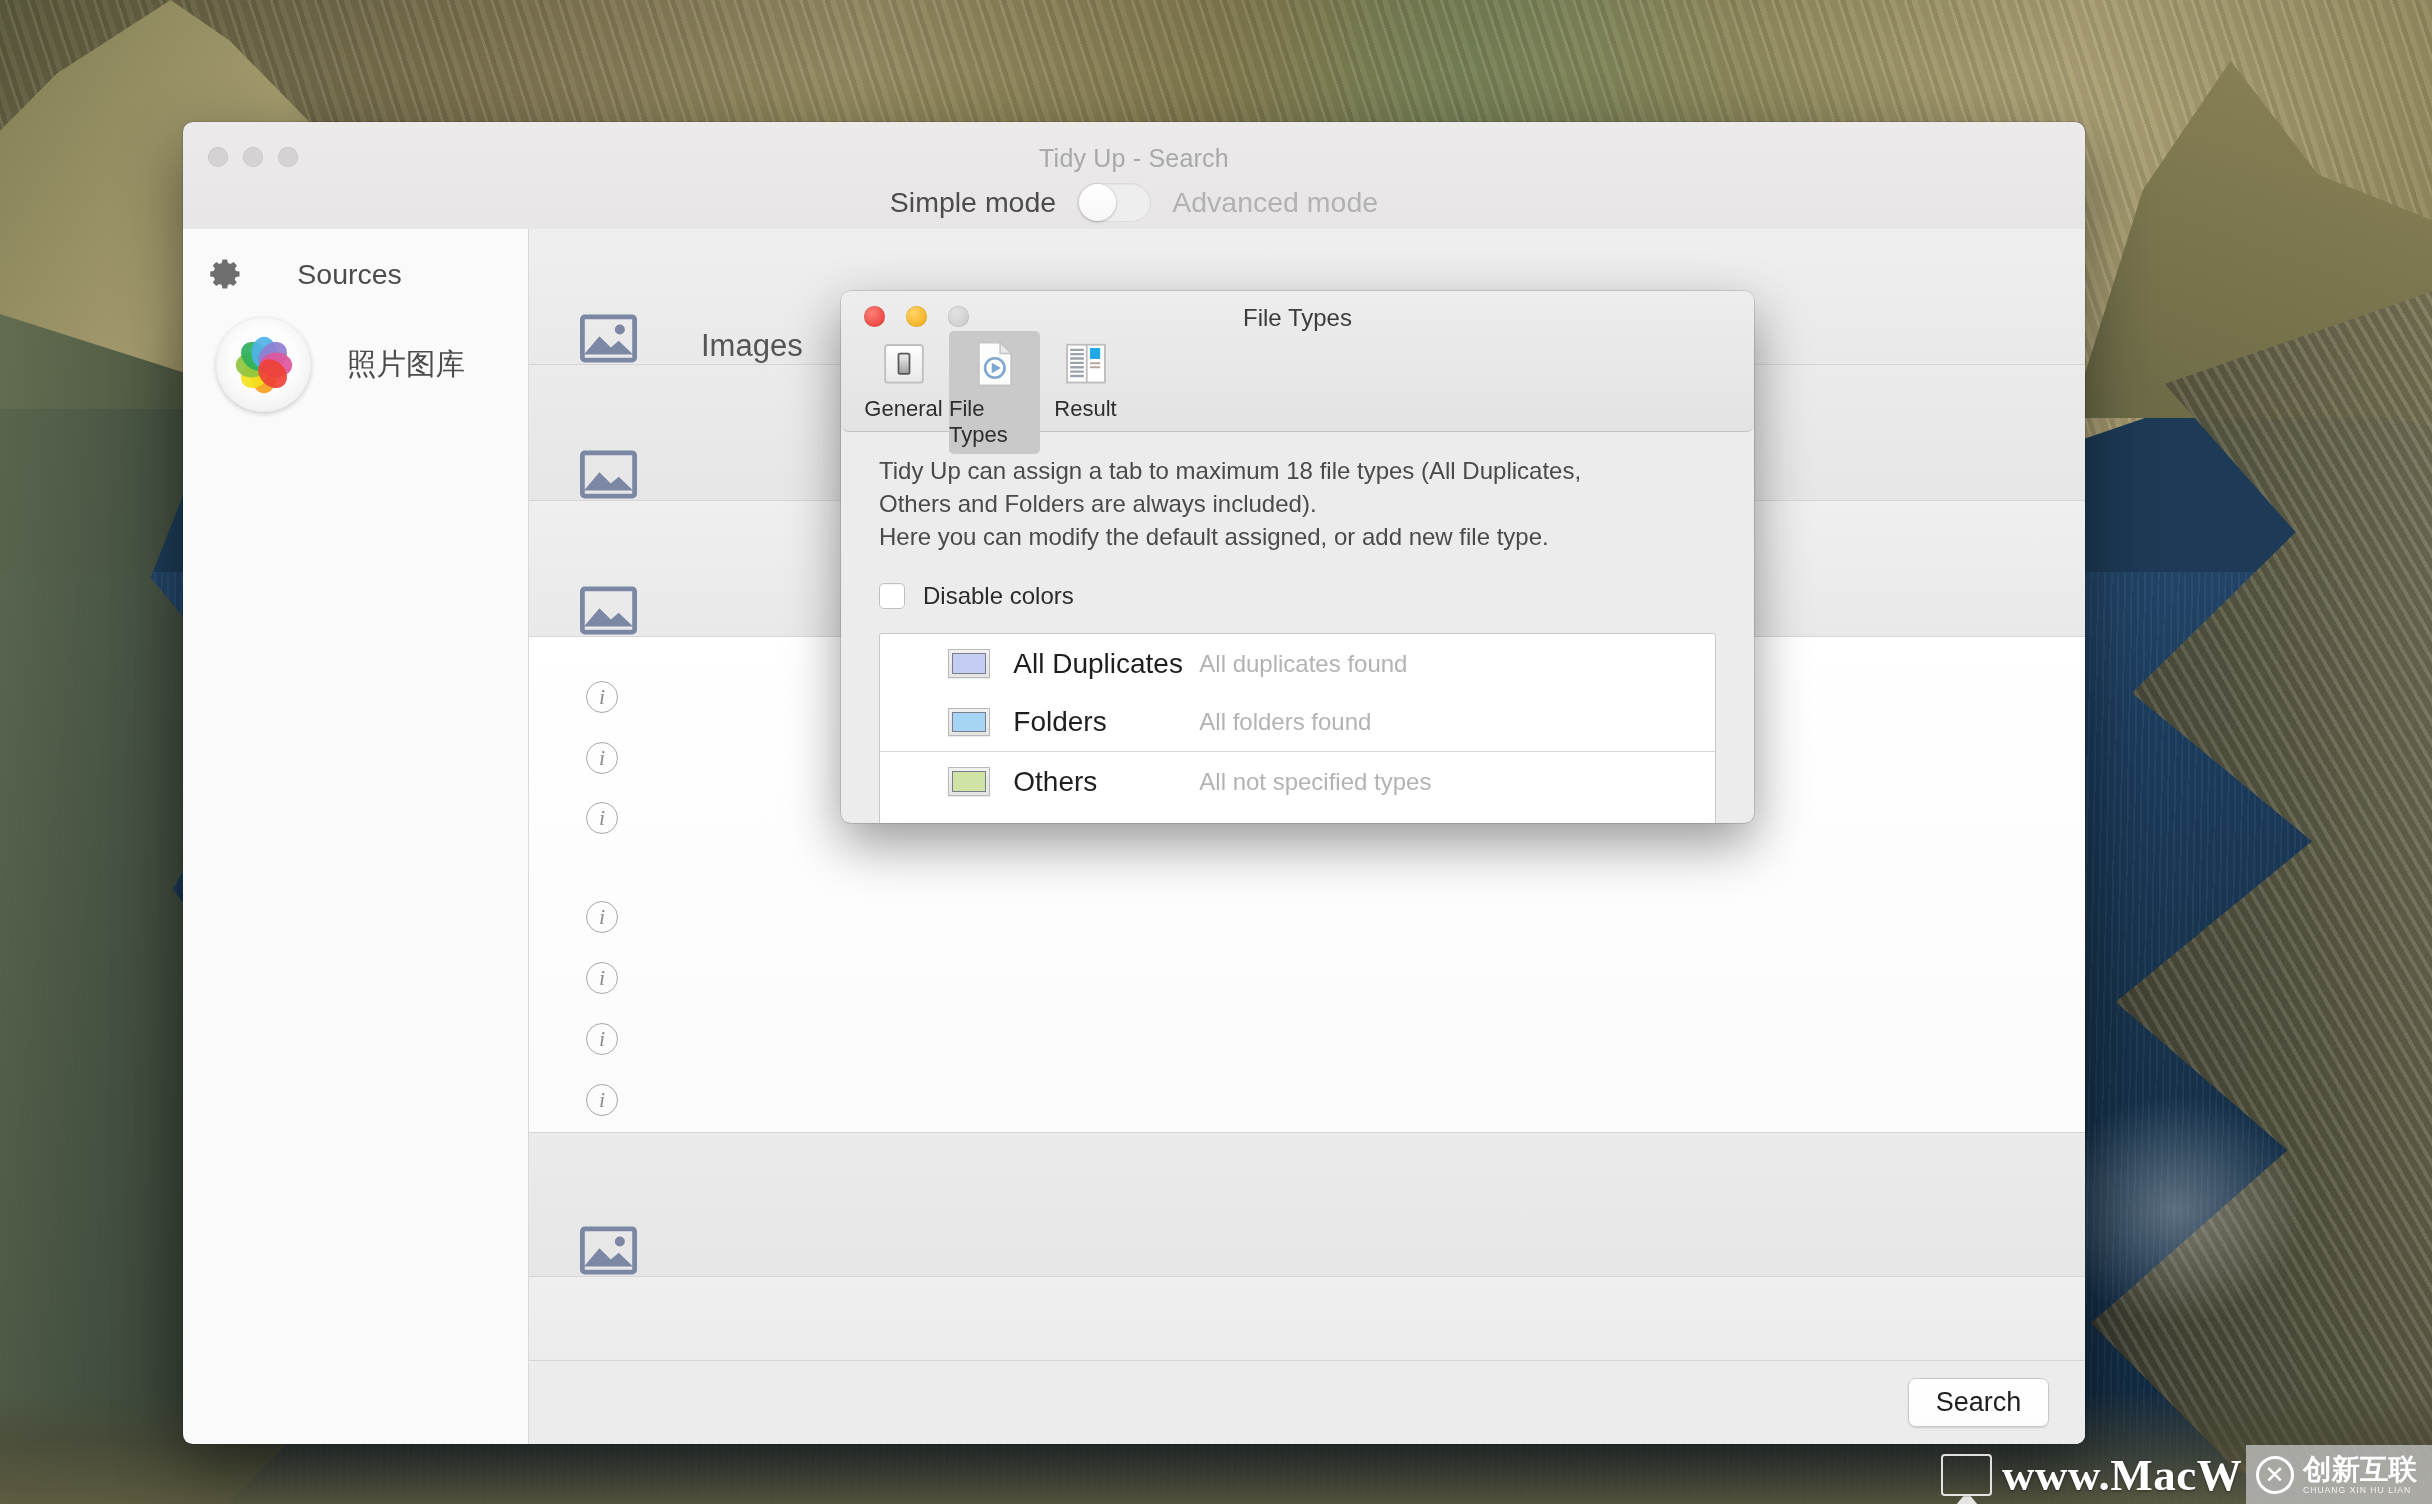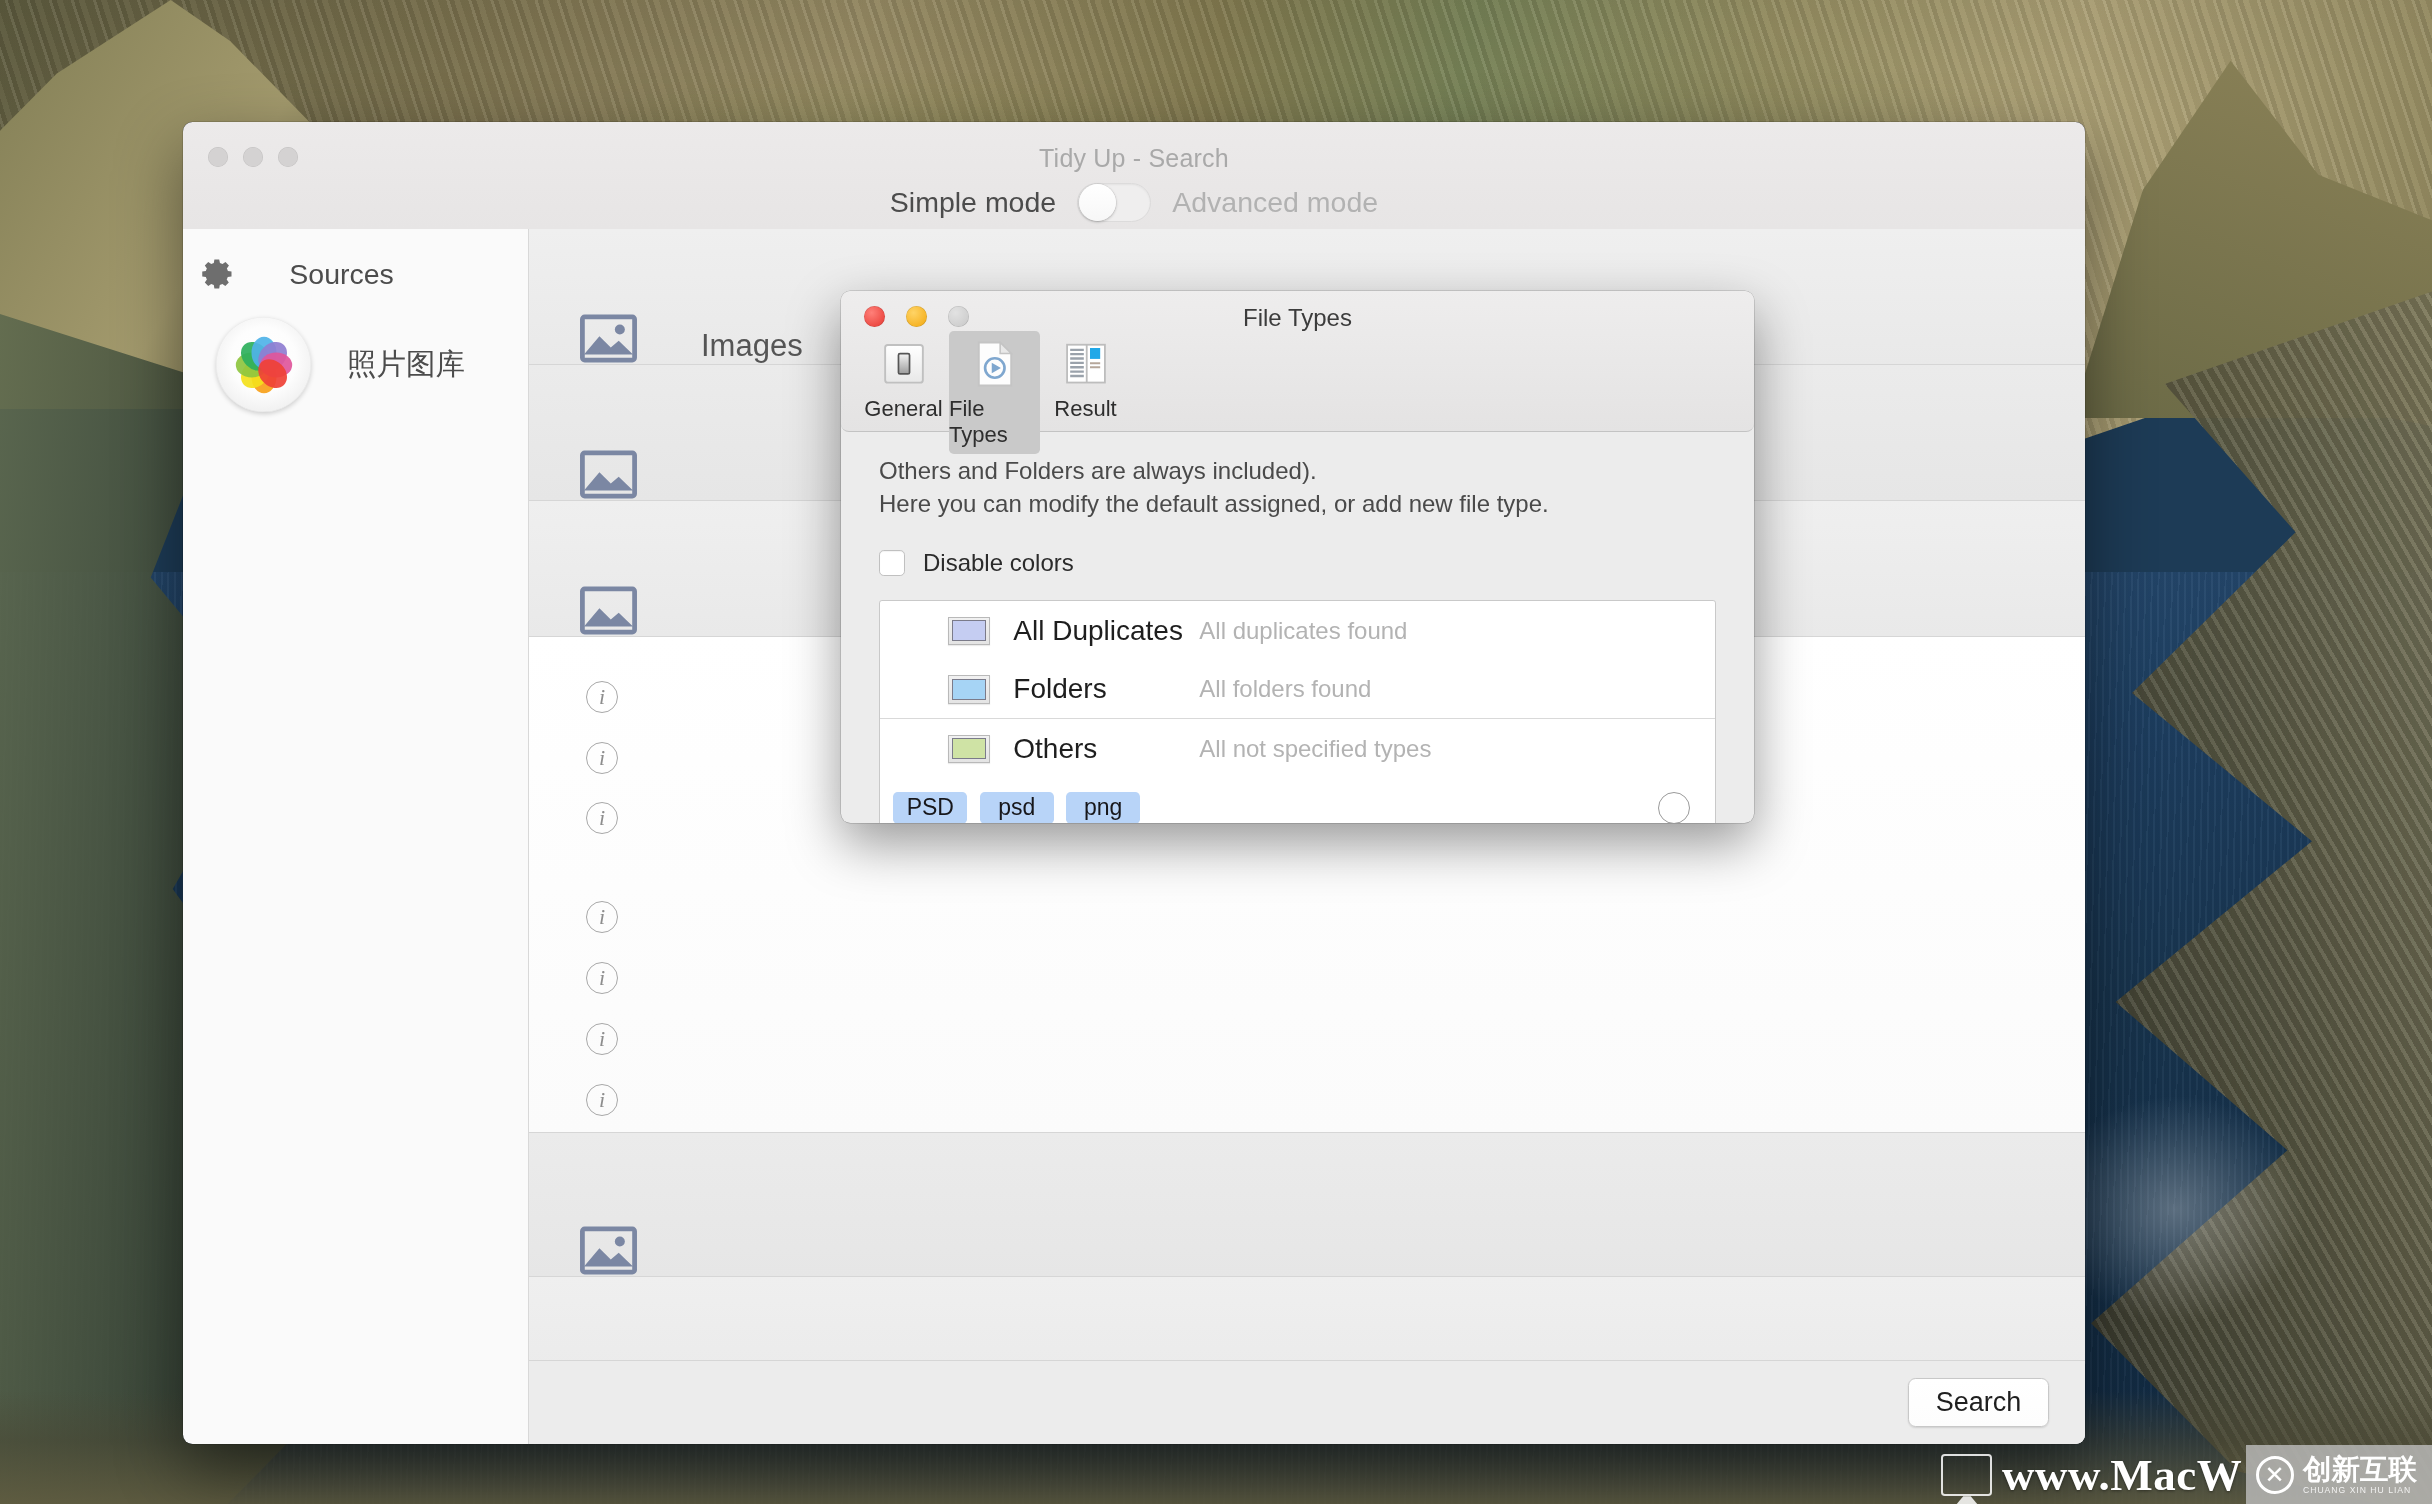--- a/index.html
+++ b/index.html
@@ -123,21 +123,21 @@
     box-shadow: 0 1px 2.9px rgba(0,0,0,.25), 0 0 0 0.5px rgba(0,0,0,.08);
   }
   .mw-body { position: absolute; top: 107px; left: 0; right: 0; bottom: 0; display: flex; }
 
   
   .sidebar {
     width: 346px; background: #fafafa;
     border-right: 1px solid #d8d8d8;
     position: relative;
   }
-  .sb-header { display: flex; align-items: center; padding: 27px 0 0 0; }
+  .sb-header { display: flex; align-items: center; padding: 27px 0 0 8px; }
   .gear-icon { width: 44px; margin-left: 13.3px; display: flex; justify-content: center; }
   .sb-title { margin-left: 49px; font-size: 28.5px; color: #4c4c4c; font-weight: 300; }
   .sb-item { display: flex; align-items: center; margin-top: 25px; }
   .photos-icon {
     width: 95px; height: 95px; margin-left: 33px; border-radius: 50%;
     background: radial-gradient(circle at 50% 45%, #ffffff 0%, #fdfdfd 46%, #f0f0f0 76%, #e2e2e2 100%);
     box-shadow: 0 1.9px 4.8px rgba(0,0,0,.18), inset 0 0 0 0.5px rgba(0,0,0,.06);
     position: relative;
   }
   .petal {
@@ -506,20 +506,21 @@
             </g>
           </svg>
         </div>
         <div class="tab-label">Result</div>
       </div>
     </div>
   </div>
 
   <div class="dlg-body">
     <div class="dlg-desc">
+      <div>Tidy Up can assign a tab to maximum 18 file types (All Duplicates,</div>
       <div>Others and Folders are always included).</div>
       <div>Here you can modify the default assigned, or add new file type.</div>
     </div>
 
     <div class="chk-row">
       <div class="chk-box"></div>
       <div class="chk-label">Disable colors</div>
     </div>
 
     <div class="list-box">

